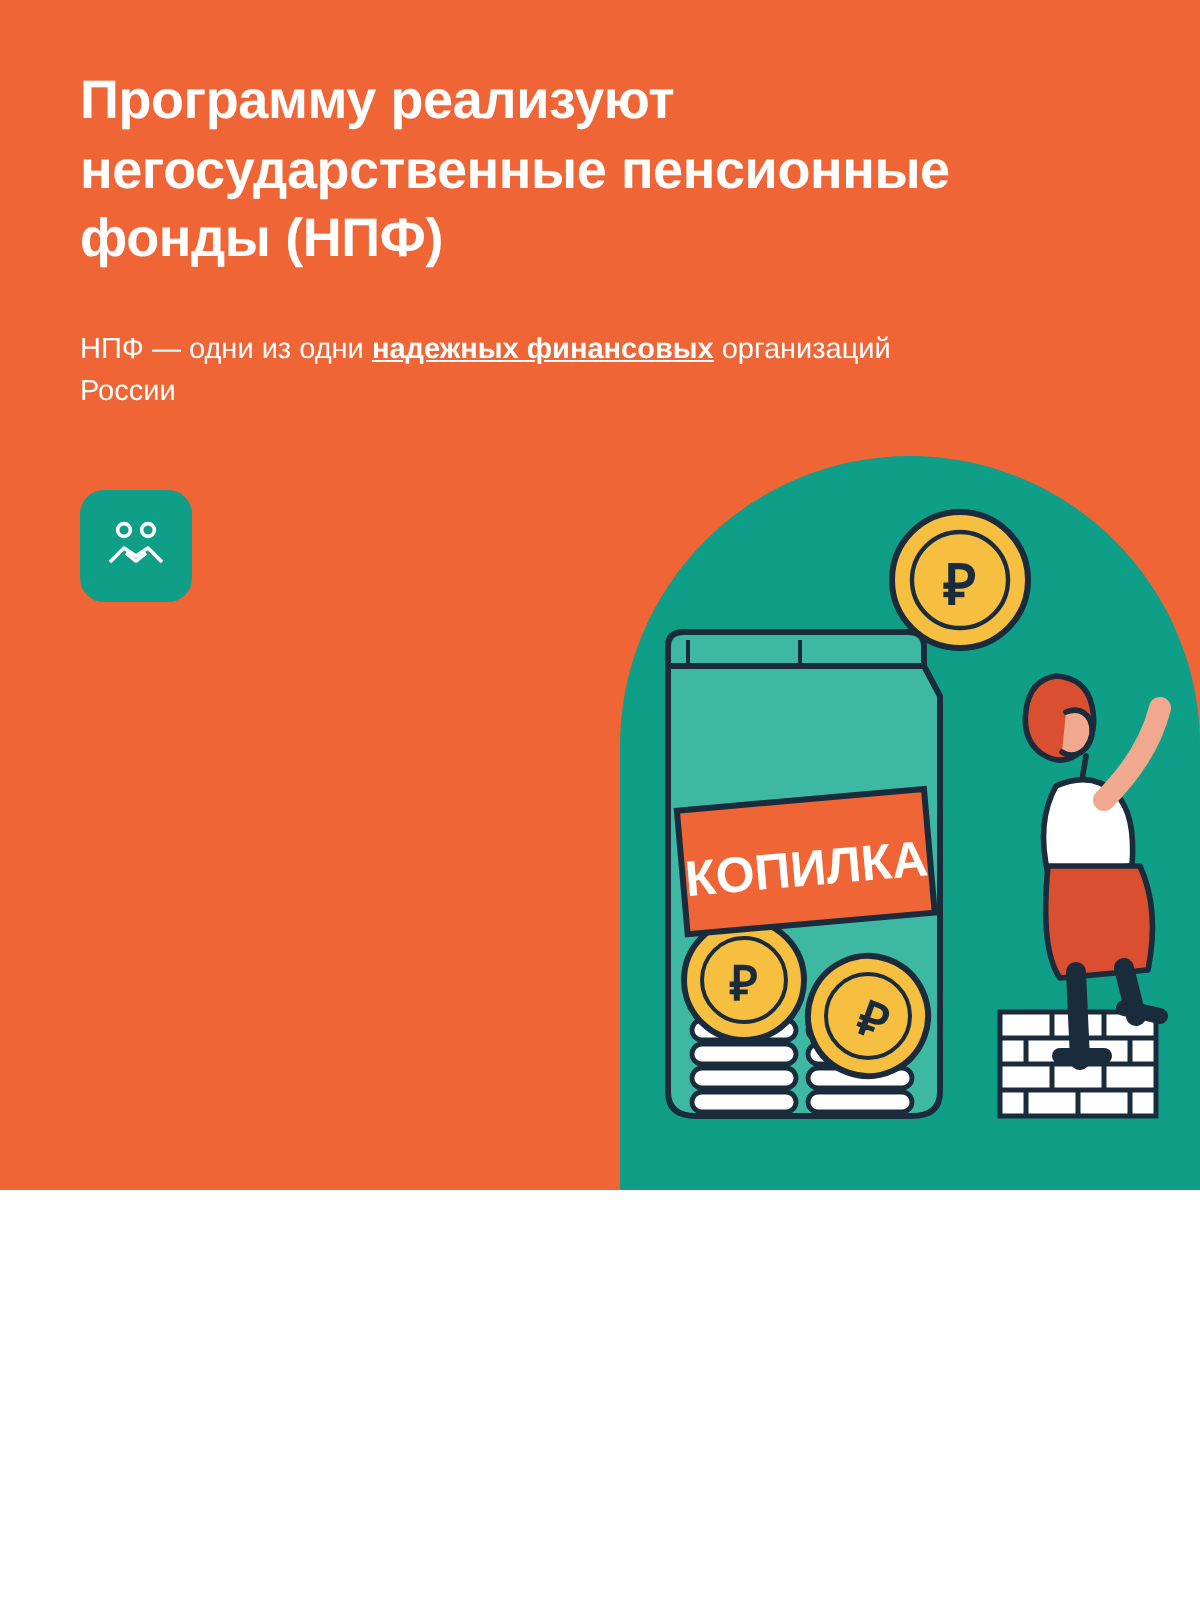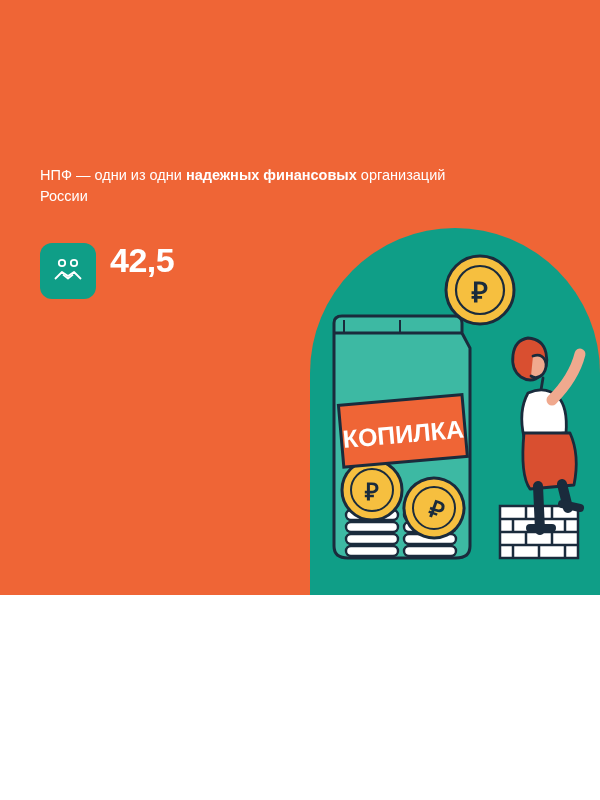--- a/index.html
+++ b/index.html
@@ -35,20 +35,21 @@
     position: absolute;
     left: 40px;
     top: 165px;
     width: 430px;
     color: #ffffff;
     font-size: 14.5px;
     line-height: 1.45;
   }
   .subhead b {
     font-weight: bold;
+    text-decoration: underline;
   }
   .facts {
     position: absolute;
     left: 40px;
     top: 245px;
     width: 290px;
   }
   .fact {
     position: relative;
     min-height: 72px;
@@ -112,39 +113,39 @@
     width: 600px;
     height: 205px;
     background: #ffffff;
   }
 </style>
 </head>
 <body>
 
 <div class="poster">
 
+  <div class="headline">Программу реализуют негосударственные пенсионные фонды (НПФ)</div>
 
   <div class="subhead">
     <span>НПФ — одни из одни </span><b>надежных финансовых</b><span> организаций России</span>
   </div>
 
   <div class="facts">
 
 
 
     <div class="fact">
       <div class="fact-icon">
         <svg width="34" height="34" viewBox="0 0 34 34" aria-hidden="true">
           <circle cx="11" cy="9" r="3.2" fill="none" stroke="#ffffff" stroke-width="1.8"></circle>
           <circle cx="23" cy="9" r="3.2" fill="none" stroke="#ffffff" stroke-width="1.8"></circle>
           <path d="M4 25 L11 18 L17 22 L23 18 L30 25" fill="none" stroke="#ffffff" stroke-width="1.8" stroke-linejoin="round"></path>
           <path d="M12 20.5 L17 24.5 L22 20.5" fill="none" stroke="#ffffff" stroke-width="1.8" stroke-linejoin="round"></path>
         </svg>
       </div>
-      <div class="fact-value">42,5</div>
     </div>
 
   </div>
 
   <div class="art">
     <div class="art-panel"></div>
     <svg width="296" height="367" viewBox="0 0 296 367" aria-hidden="true">
 
       <path d="M30 105 L30 95 Q30 88 38 88 L150 88 Q158 88 158 95 L158 105
                L166 120 L166 318 Q166 330 152 330 L44 330 Q30 330 30 318 L30 120 Z" fill="#3db9a3" stroke="#1a2b3c" stroke-width="3"></path>

